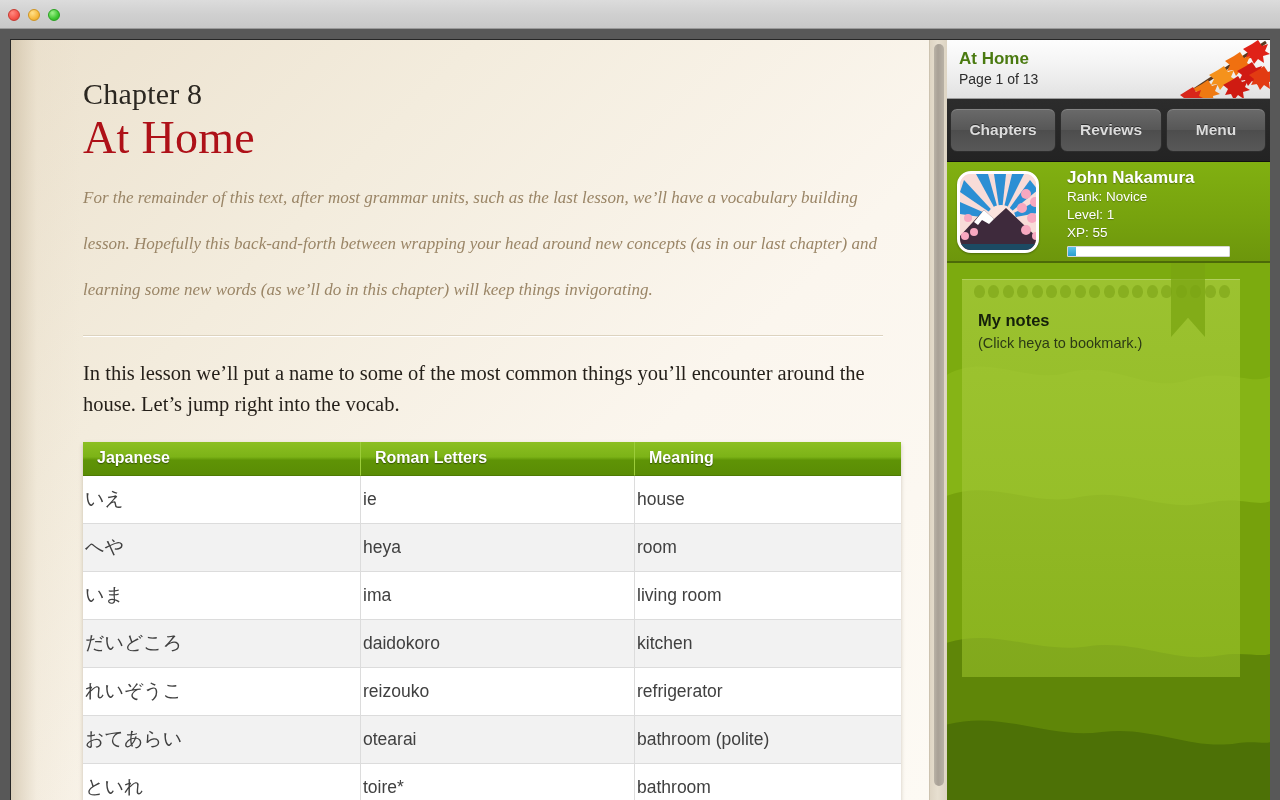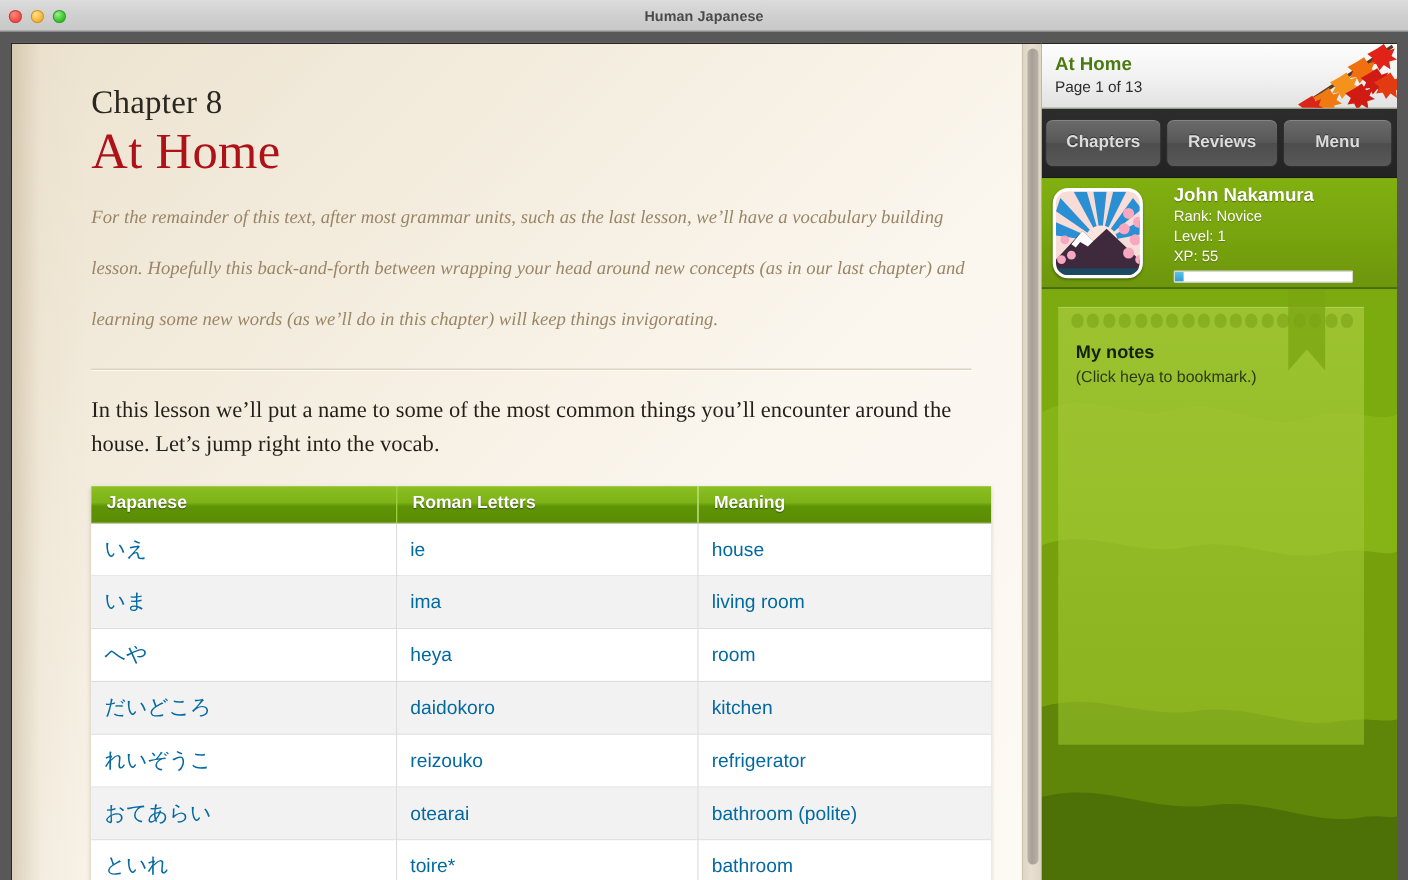--- a/index.html
+++ b/index.html
@@ -156,22 +156,22 @@
     background: linear-gradient(to bottom, #8cbf22 0%, #7cb317 45%, #5f9406 55%, #5a8c05 100%);
     border-bottom: 1px solid #4e7a04;
     height: 31px;
   }
   .vocab-table th.col-jp { width: 277px; }
   .vocab-table th.col-rom { width: 274px; border-left: 1px solid #9ccd3a; }
   .vocab-table th.col-mean { border-left: 1px solid #9ccd3a; }
 
   .vocab-table td {
     font-size: 17.5px;
-    color: #0369a1;
-    padding: 10px 0 11px 12px;
+    color: #404040;
+    padding: 10px 0 11px 2px;
     border-bottom: 1px solid #dcdcdc;
     vertical-align: middle;
     height: 46px;
   }
   .vocab-table td.jp { font-size: 19px; }
   .vocab-table td.sep { border-left: 1px solid #dcdcdc; margin-left: 21px; }
   .vocab-table tbody tr:nth-child(odd)  { background: #ffffff; }
   .vocab-table tbody tr:nth-child(even) { background: #f2f2f2; }
 
   
@@ -374,21 +374,20 @@
 <body>
 
 <div class="window">
 
   <div class="titlebar">
     <div class="traffic-lights">
       <span class="tl tl-close"></span>
       <span class="tl tl-min"></span>
       <span class="tl tl-max"></span>
     </div>
-    <div class="window-title">Human Japanese</div>
   </div>
 
   <div class="window-body">
 
     <div class="reader-wrap">
       <div class="page">
 
         <div class="chapter-label">Chapter 8</div>
         <div class="chapter-title">At Home</div>
 
@@ -406,28 +405,28 @@
               <th class="col-mean">Meaning</th>
             </tr>
           </thead>
           <tbody id="vocab-body">
               <tr>
                 <td class="jp">いえ</td>
                 <td class="sep">ie</td>
                 <td class="sep">house</td>
               </tr>
               <tr>
+                <td class="jp">へや</td>
+                <td class="sep">heya</td>
+                <td class="sep">room</td>
+              </tr>
+              <tr>
                 <td class="jp">いま</td>
                 <td class="sep">ima</td>
                 <td class="sep">living room</td>
-              </tr>
-              <tr>
-                <td class="jp">へや</td>
-                <td class="sep">heya</td>
-                <td class="sep">room</td>
               </tr>
               <tr>
                 <td class="jp">だいどころ</td>
                 <td class="sep">daidokoro</td>
                 <td class="sep">kitchen</td>
               </tr>
               <tr>
                 <td class="jp">れいぞうこ</td>
                 <td class="sep">reizouko</td>
                 <td class="sep">refrigerator</td>

